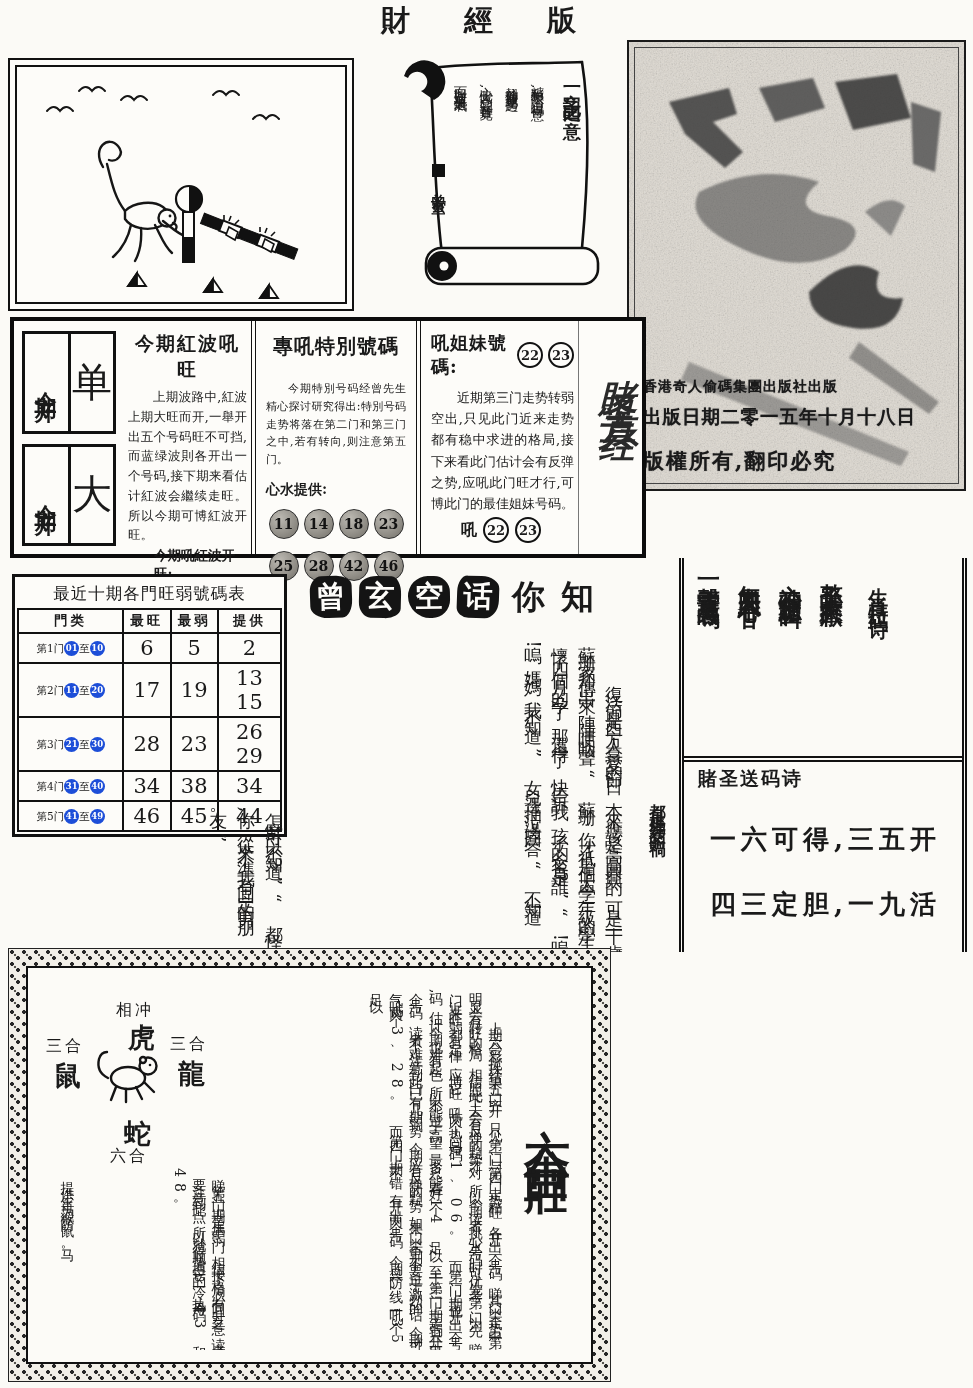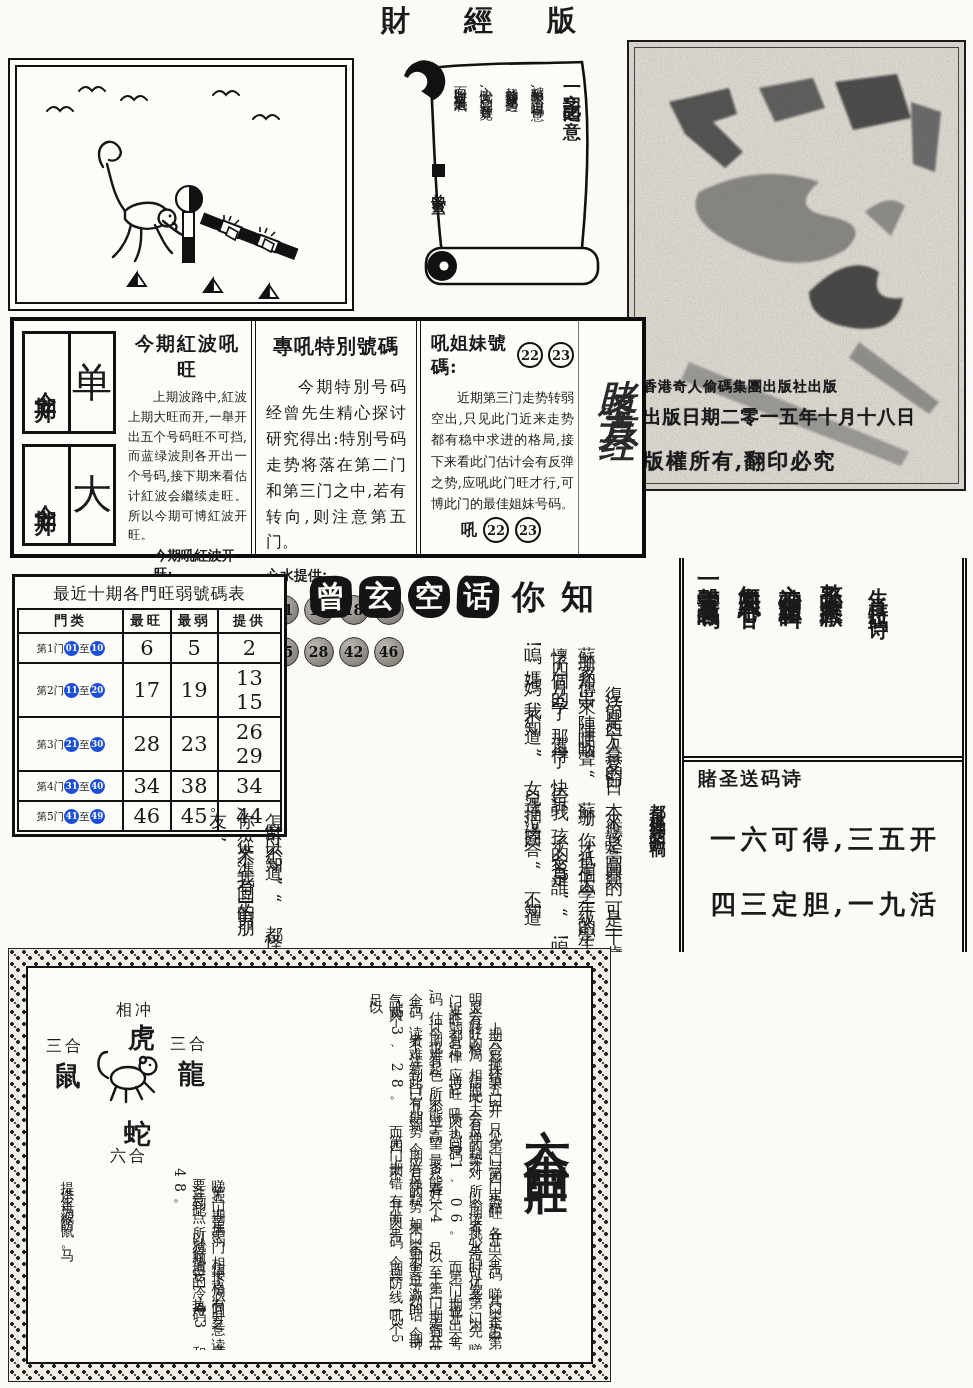--- a/index.html
+++ b/index.html
@@ -45,21 +45,21 @@
   .bk-value{width:48px;border:3px solid #111;display:flex;align-items:center;justify-content:center;font-size:40px;}
   .box1-main{flex:1;padding-left:6px;}
   .box1-title{font-size:19px;font-weight:900;text-align:center;letter-spacing:2px;}
   .box1-body{font-size:12.5px;line-height:1.58;text-indent:2em;text-align:justify;margin-top:4px;}
   .box1-tip{font-size:13.5px;font-weight:700;margin-top:2px;padding-left:26px;}
   .nums-row{margin-top:8px;display:flex;justify-content:center;}
   .c-out{width:35px;height:35px;border:2.5px solid #111;border-radius:50%;display:flex;
     align-items:center;justify-content:center;font-size:17px;font-weight:700;background:#fdfcf9;}
   .band-box2{width:160px;padding:12px 10px 8px;}
   .box2-title{font-size:20px;font-weight:900;text-align:center;letter-spacing:1px;}
-  .box2-body{font-size:16px;line-height:1.62;text-indent:2em;text-align:justify;margin-top:14px;}
+  .box2-body{font-size:11px;line-height:1.62;text-indent:2em;text-align:justify;margin-top:20px;}
   .box2-tip{font-size:14px;font-weight:700;margin-top:12px;}
   .dark-grid{margin-top:10px;display:grid;grid-template-columns:repeat(4,1fr);row-gap:12px;justify-items:center;}
   .c-dark{width:30px;height:30px;border-radius:50%;border:1px solid #2f2f2f;color:#131313;
     background:radial-gradient(circle at 35% 30%, #bdbab3, #918e87 60%, #716e67);
     display:flex;align-items:center;justify-content:center;font-size:14px;font-weight:900;}
   .band-box3{flex:1;display:flex;}
   .box3-main{flex:1;padding:10px 4px 8px 10px;}
   .b3-title-row{display:flex;align-items:center;gap:5px;}
   .box3-title{font-size:18px;font-weight:900;letter-spacing:1px;}
   .c-sm{width:26px;height:26px;border:2px solid #111;border-radius:50%;display:flex;flex:none;

